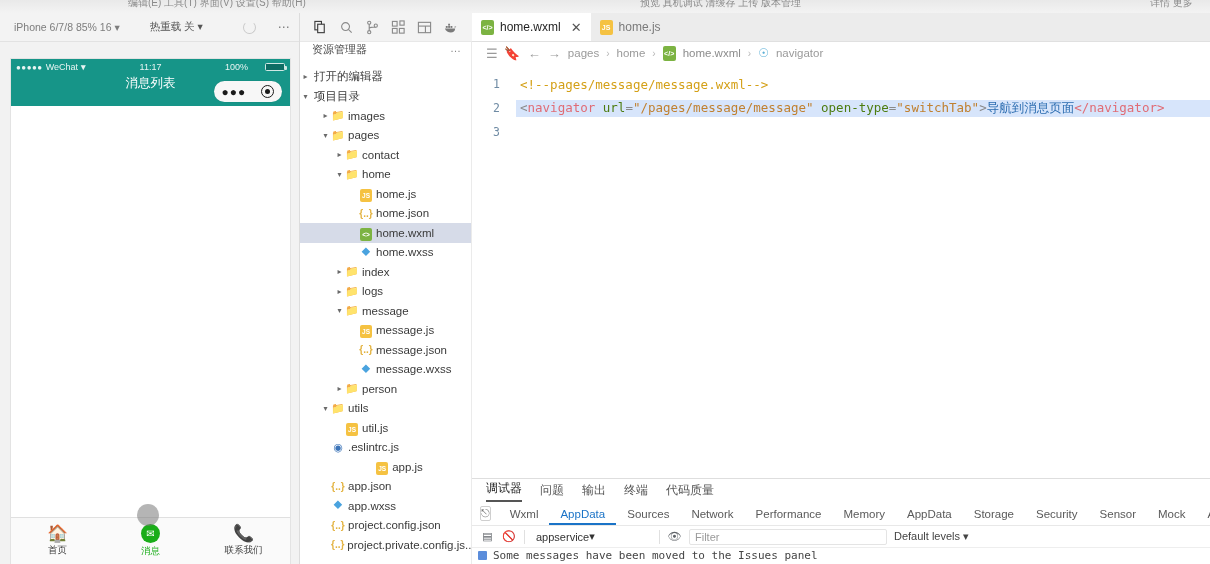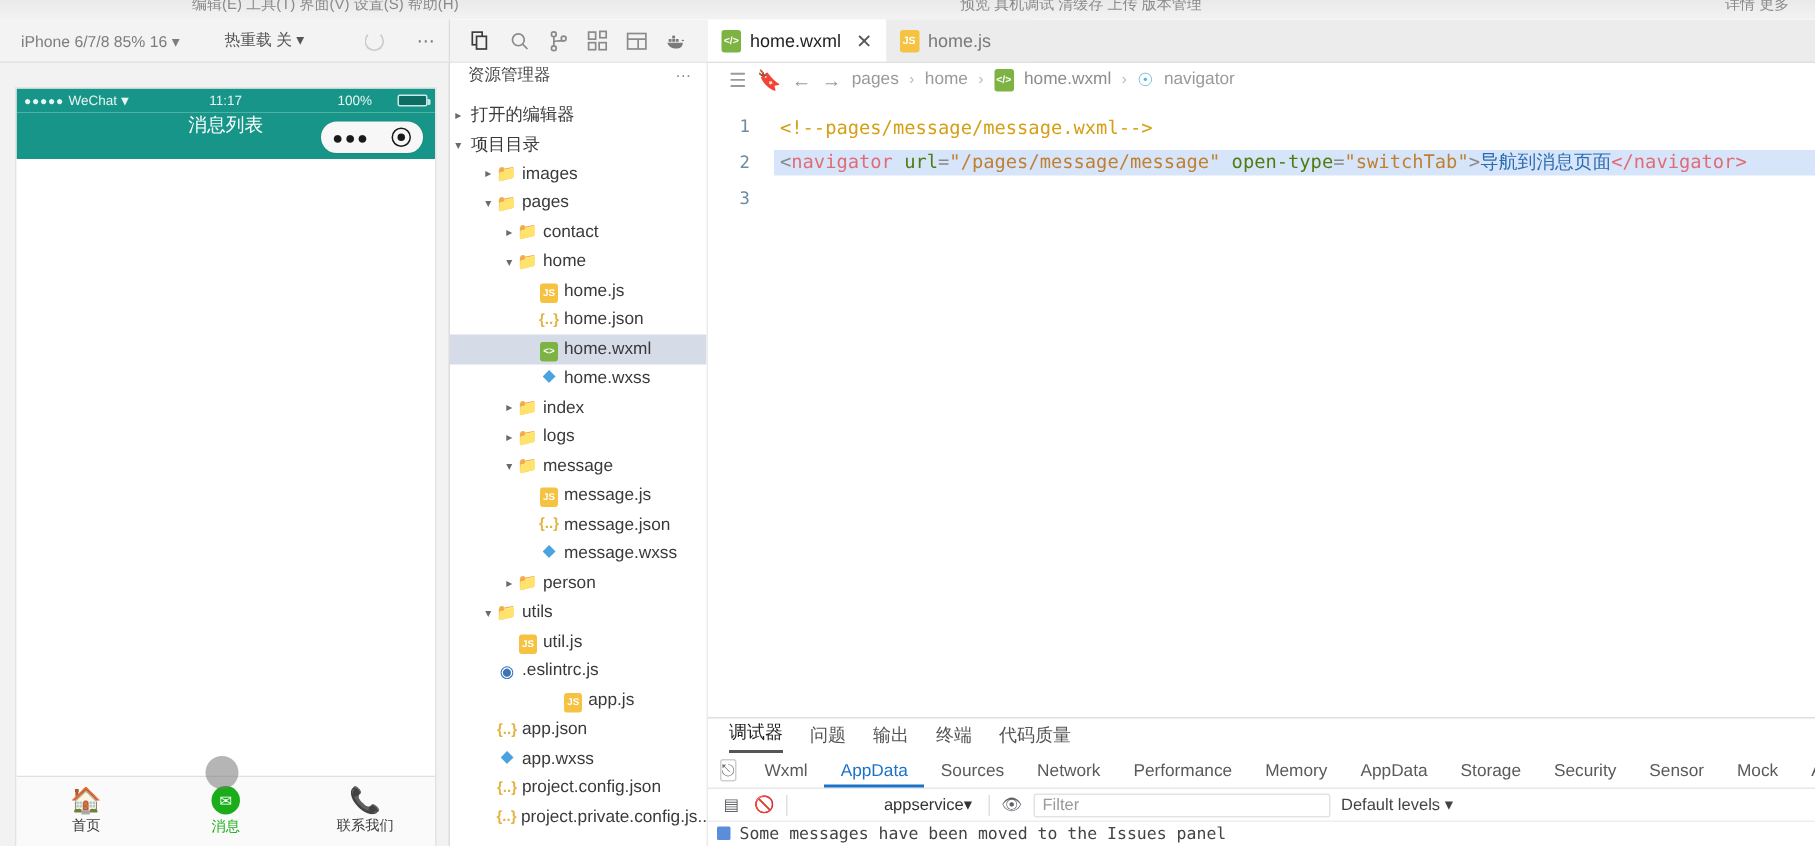--- a/index.html
+++ b/index.html
@@ -266,21 +266,21 @@
   .dt-filterbar {
     height: 22px; display: flex; align-items: center; gap: 7px;
     padding-left: 8px; border-bottom: 1px solid #eee;
     font-size: 11px; color: #666;
   }
   .dt-ic {
     width: 15px; height: 15px; display: flex; align-items: center;
     justify-content: center; color: #5f6368; font-size: 11px;
   }
   .ctx-select {
-    display: flex; align-items: center; justify-content: flex-end;
+    display: flex; align-items: center; justify-content: flex-start;
     width: 120px; font-size: 11px; color: #333; padding: 0 4px;
   }
   .vline { width: 1px; height: 14px; background: #e0e0e0; }
   .filter-box {
     width: 198px; height: 16px; border: 1px solid #e4e4e4; border-radius: 2px;
     font-size: 11px; color: #9a9a9a; padding: 0 5px; line-height: 15px;
     background: #fff;
   }
   .levels { font-size: 11px; color: #444; }
   .dt-msg {

